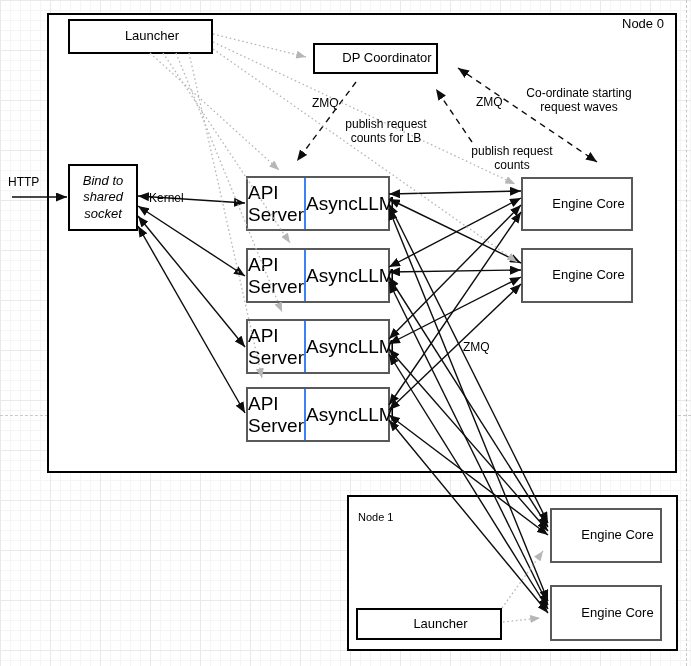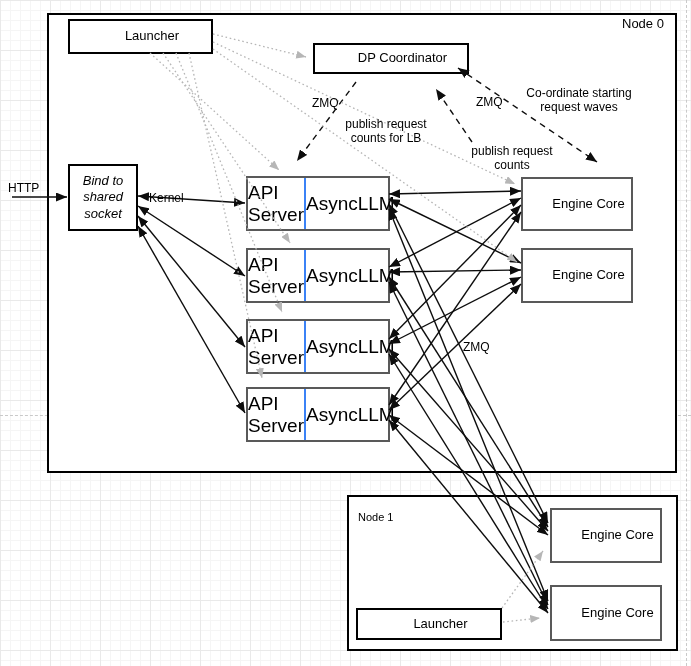--- a/index.html
+++ b/index.html
@@ -20,41 +20,41 @@
 
   .node{position:absolute;background:#fff;border:2px solid #000;box-sizing:border-box;z-index:1;}
   #node0{left:47px;top:13px;width:630px;height:460px;}
   #node1{left:347px;top:495px;width:331px;height:156px;}
 
   .box{position:absolute;background:#fff;border:2px solid #000;box-sizing:border-box;
        display:flex;align-items:center;justify-content:center;text-align:center;
        font-size:13px;line-height:1.25;z-index:2;padding-left:23px;}
   .gray{border-color:#595959;}
   #launcher0{left:68px;top:19px;width:145px;height:35px;}
-  #dp{left:313px;top:43px;width:156px;height:31px;}
+  #dp{left:313px;top:43px;width:125px;height:31px;}
   #bind{left:68px;top:164px;width:70px;height:67px;padding:2px;font-style:italic;}
   .row{position:absolute;left:246px;width:144px;height:55px;background:#fff;
        border:2px solid #595959;box-sizing:border-box;display:flex;z-index:2;font-size:19px;}
   #row1{top:176px;}#row2{top:248px;}#row3{top:319px;}#row4{top:387px;}
   .cell-api{width:76px;display:flex;align-items:center;justify-content:center;}
   .cell-llm{flex:1;border-left:2px solid #3b82f6;display:flex;align-items:center;justify-content:center;}
   #ec0a{left:521px;top:177px;width:112px;height:54px;}
   #ec0b{left:521px;top:248px;width:112px;height:55px;}
   #ec1a{left:550px;top:508px;width:112px;height:55px;}
   #ec1b{left:550px;top:585px;width:112px;height:56px;}
   #launcher1{left:356px;top:608px;width:146px;height:32px;}
 
   #edges{position:absolute;left:0;top:0;width:691px;height:666px;z-index:3;pointer-events:none;}
   #edges line.solid {stroke:#0d0d0d;stroke-width:1.4;}
   #edges line.dashed{stroke:#0d0d0d;stroke-width:1.4;stroke-dasharray:6 5;}
   #edges line.dotted{stroke:#b6b6b6;stroke-width:1.3;stroke-dasharray:1.6 2.7;}
 
   .lbl{position:absolute;font-size:12px;z-index:4;white-space:nowrap;}
   .lbl.wrap{white-space:normal;text-align:center;line-height:1.18;}
-  #lbl-http{left:8px;top:181px;}
+  #lbl-http{left:8px;top:175px;}
   #lbl-kernel{left:149px;top:191px;}
   #lbl-zmq1{left:312px;top:96px;}
   #lbl-publb{left:330px;top:117px;width:112px;}
   #lbl-zmq2{left:476px;top:95px;}
   #lbl-coord{left:522px;top:86px;width:114px;}
   #lbl-pubcounts{left:466px;top:144px;width:92px;}
   #lbl-zmq3{left:463px;top:340px;}
   #lbl-node0{left:622px;top:16px;font-size:13px;}
   #lbl-node1{left:358px;top:511px;font-size:11px;}
 </style>

